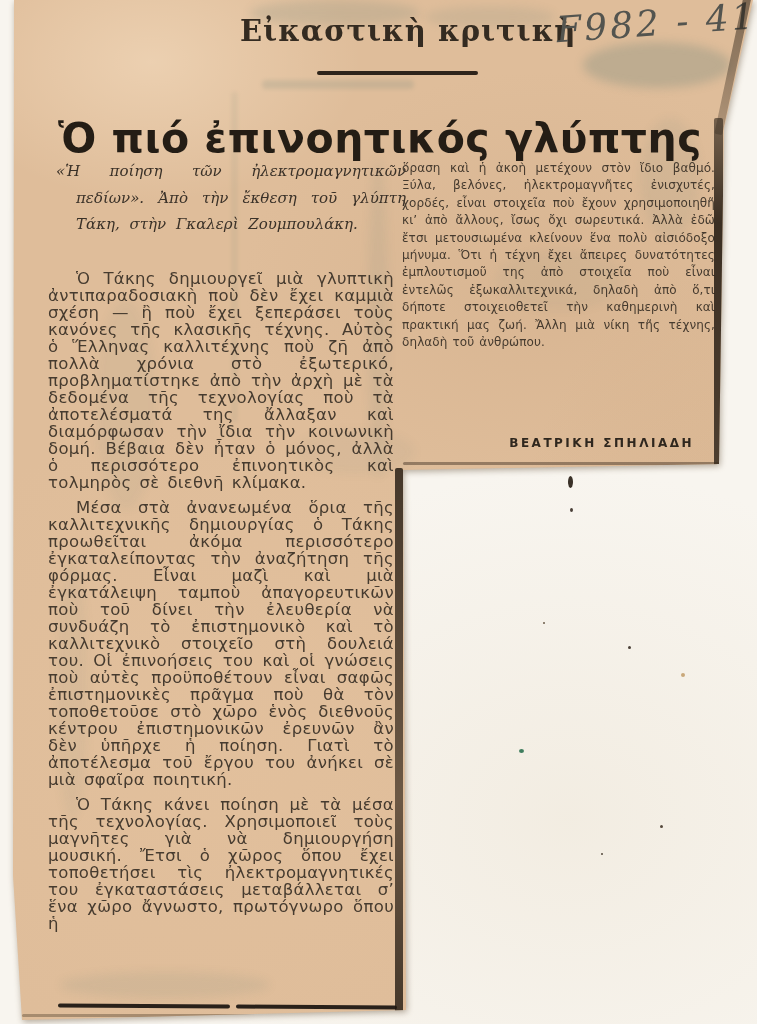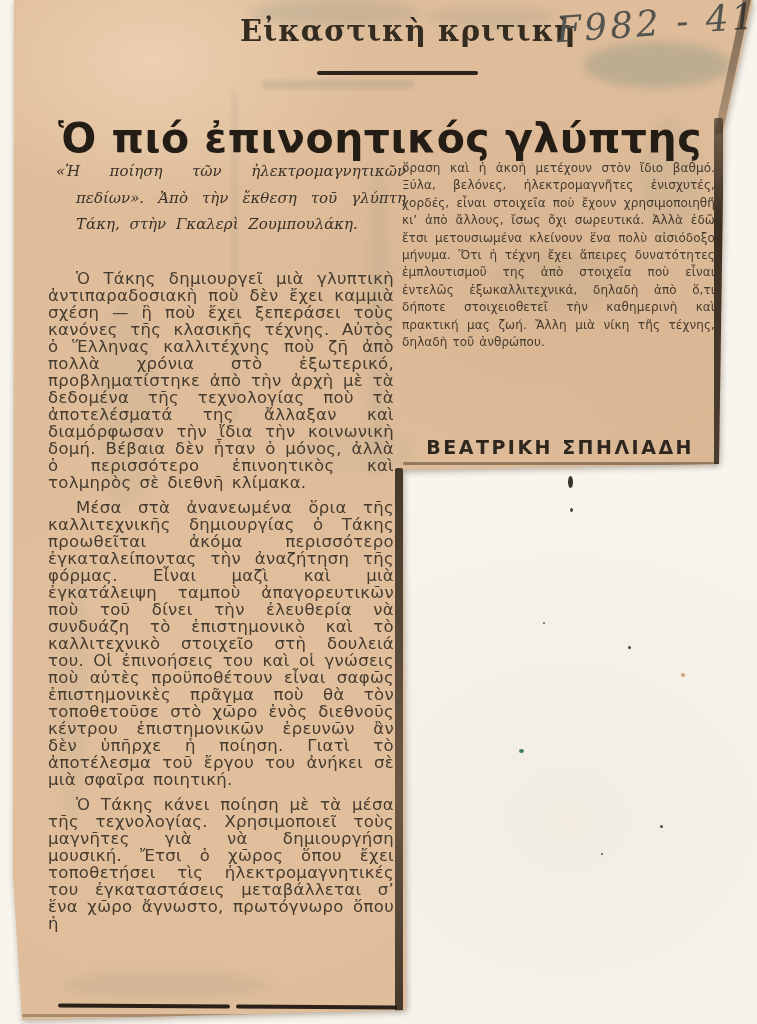--- a/index.html
+++ b/index.html
@@ -54,21 +54,21 @@
     line-height:26.5px;color:#3a3128;text-align:justify;
     padding-left:20px;text-indent:-20px;word-spacing:5px;
   }
   .col{position:absolute;text-align:justify;color:#463b2f;overflow:hidden;}
   .col p{margin:0 0 8px 0;text-indent:28px;}
   .col p.no-indent{text-indent:0;}
   .col-left{left:48px;top:270px;width:346px;height:734px;font-size:16.5px;line-height:17px;letter-spacing:.3px;word-spacing:2.5px;}
   .col-right{left:402px;top:160px;width:313px;height:274px;font-size:12px;line-height:17.4px;letter-spacing:.1px;word-spacing:1px;}
   .byline{
     position:absolute;left:402px;top:436px;width:292px;text-align:right;
-    font-size:19px;font-weight:700;letter-spacing:2.5px;color:#2f271e;white-space:nowrap;
+    font-size:12px;font-weight:700;letter-spacing:2.5px;color:#2f271e;white-space:nowrap;
   }
   .rule{position:absolute;height:4px;background:#29211a;border-radius:2px;}
   .rule-left{left:58px;top:1004px;width:172px;transform:rotate(.3deg);}
   .rule-right{left:236px;top:1005px;width:161px;transform:rotate(.3deg);}
   
   .speck{position:absolute;border-radius:50%;}
 </style>
 </head>
 <body>
 

